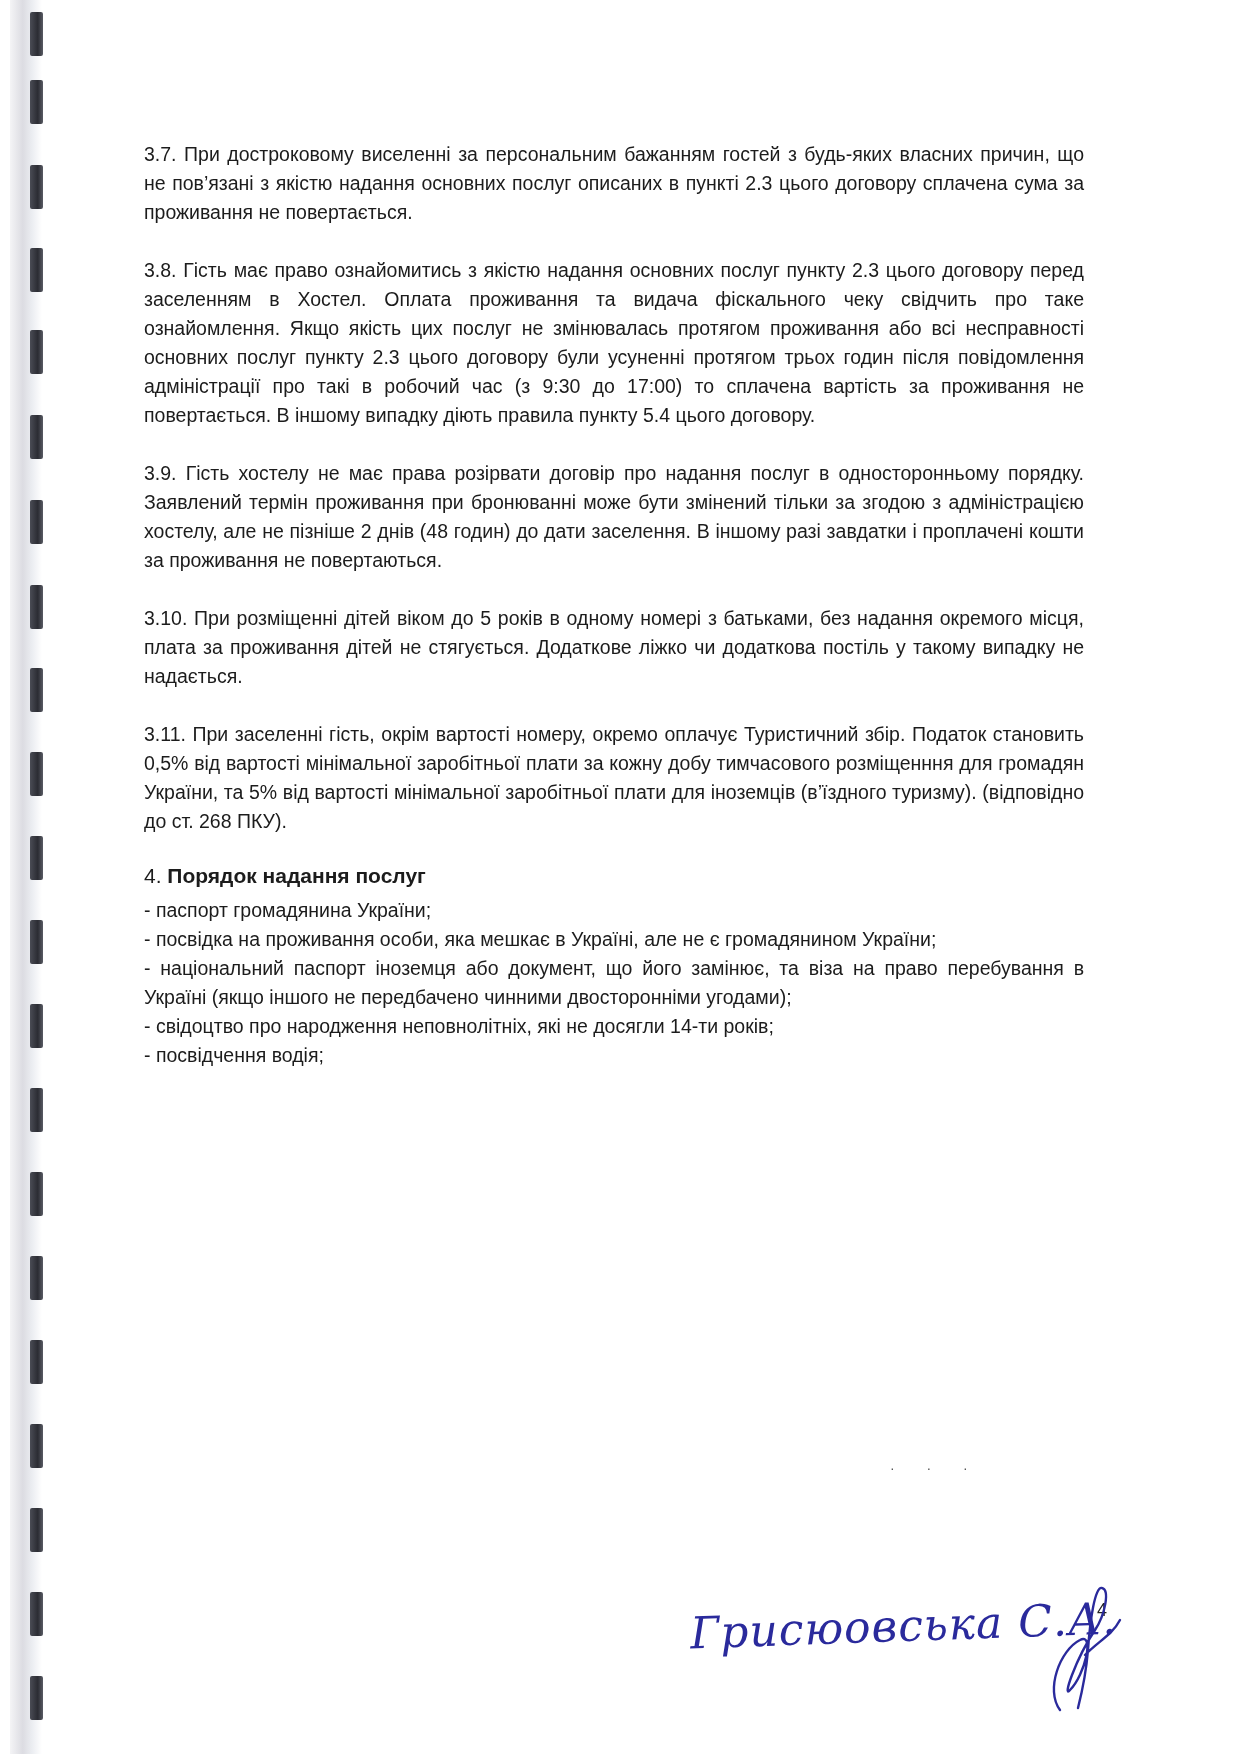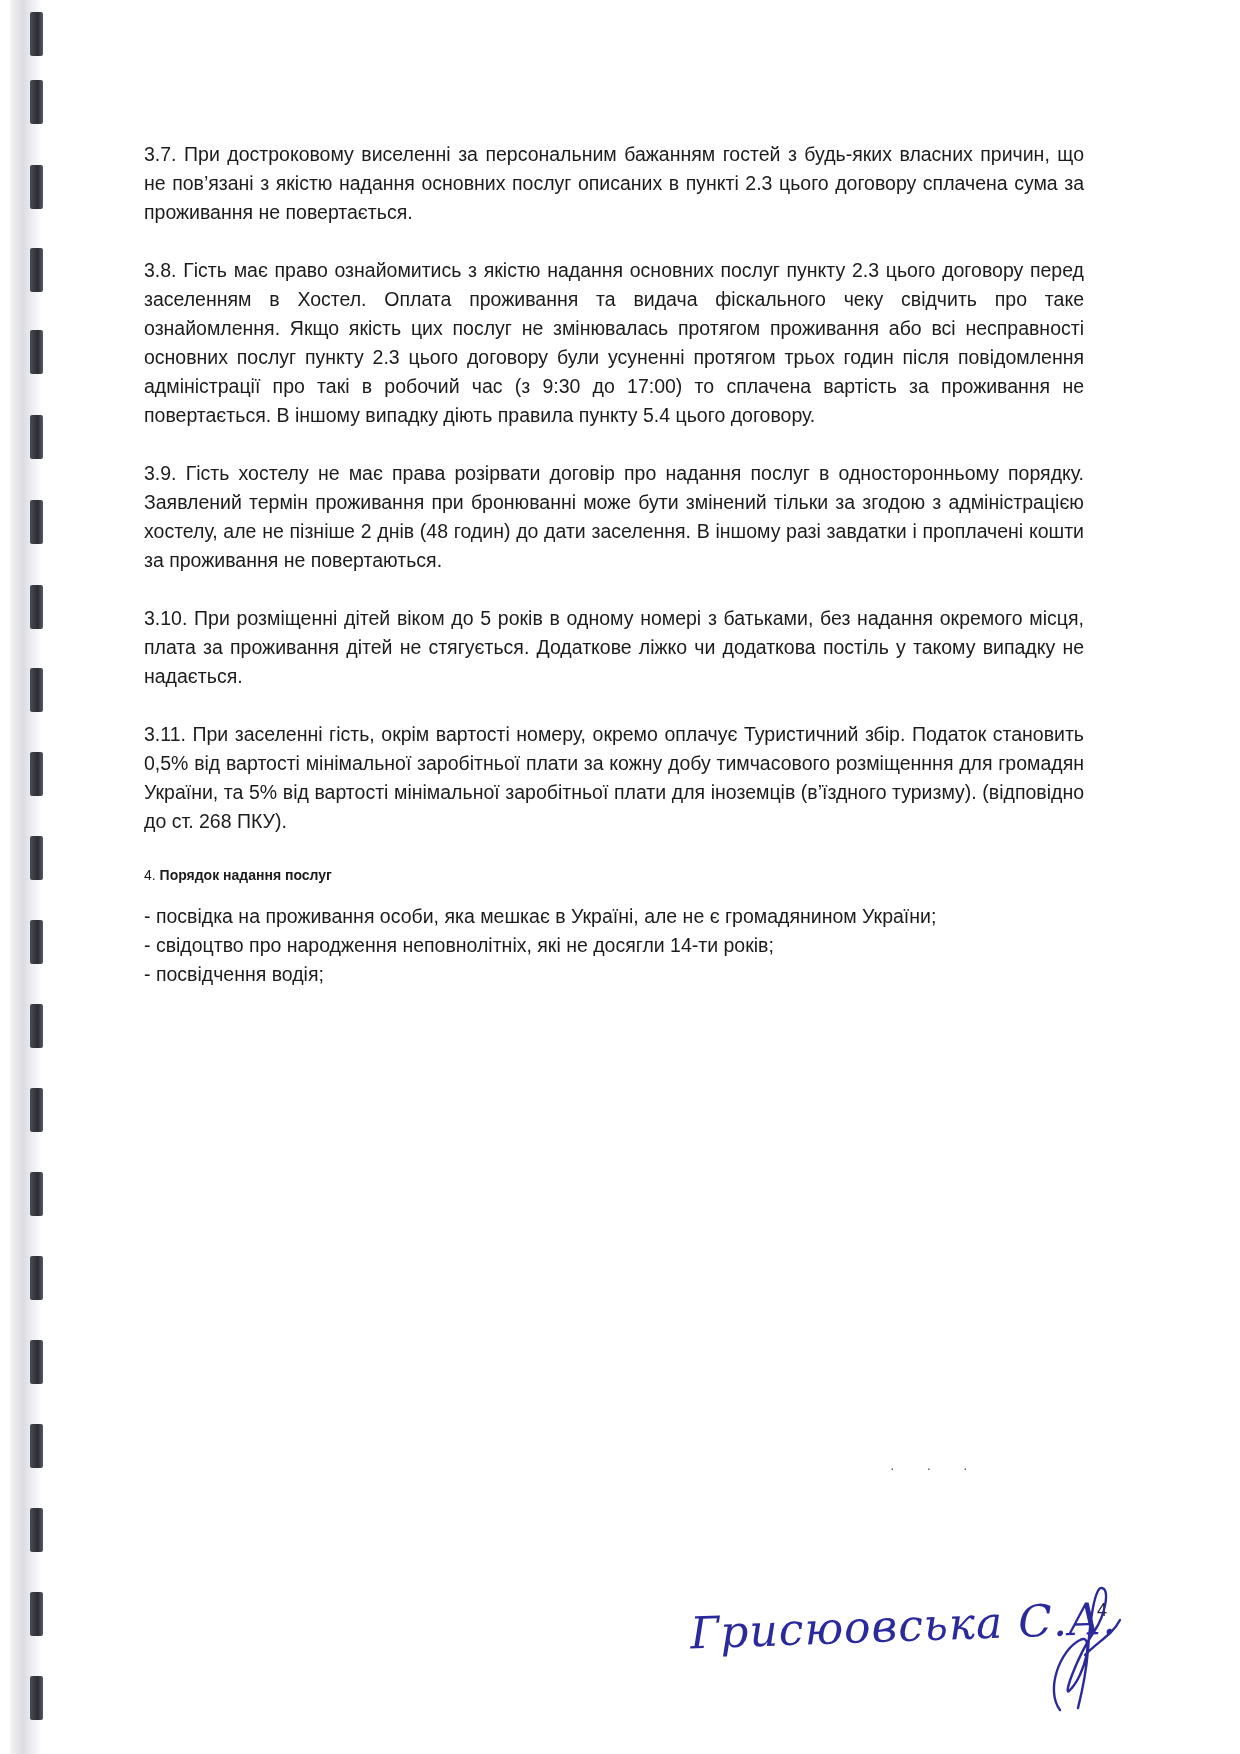--- a/index.html
+++ b/index.html
@@ -38,22 +38,22 @@
       width: 940px;
       font-size: 19.5px;
       line-height: 29px;
     }
     .para {
       margin: 0 0 29px 0;
       text-align: justify;
     }
     .para.tight { margin-bottom: 0; }
     .section-heading {
-      font-size: 14px;
-      margin: -4px 0 12px 0;
+      font-size: 21px;
+      margin: -4px 0 6px 0;
     }
     .section-heading .num { font-weight: normal; }
     .section-heading .title { font-weight: bold; }
     .list { margin: 0 0 29px 0; padding: 0; list-style: none; }
     .list li { text-align: justify; }
     .page-number {
       position: absolute;
       left: 1097px;
       top: 1600px;
       font-size: 18px;
@@ -119,21 +119,23 @@
   <p class="para">3.10. При розміщенні дітей віком до 5 років в одному номері з батьками, без надання окремого місця, плата за проживання дітей не стягується. Додаткове ліжко чи додаткова постіль у такому випадку не надається.</p>
   <p class="para">3.11. При заселенні гість, окрім вартості номеру, окремо оплачує Туристичний збір. Податок становить 0,5% від вартості мінімальної заробітньої плати за кожну добу тимчасового розміщенння для громадян України, та 5%  від вартості мінімальної заробітньої плати для іноземців (в’їздного туризму). (відповідно до ст. 268 ПКУ).</p>
 
   <h2 class="section-heading">
     <span class="num">4.</span>
     <span class="title">Порядок надання послуг</span>
   </h2>
 
 
   <ul class="list">
+    <li>- паспорт громадянина України;</li>
     <li>- посвідка на проживання особи, яка мешкає в Україні, але не є громадянином України;</li>
+    <li>- національний паспорт іноземця або документ, що його замінює, та віза на право перебування в Україні (якщо іншого не передбачено чинними двосторонніми угодами);</li>
     <li>- свідоцтво про народження неповнолітніх, які не досягли 14-ти років;</li>
     <li>- посвідчення водія;</li>
   </ul>
 
 </div>
 
 <div class="specks">· · ·</div>
 
 <div class="page-number">4</div>
 

